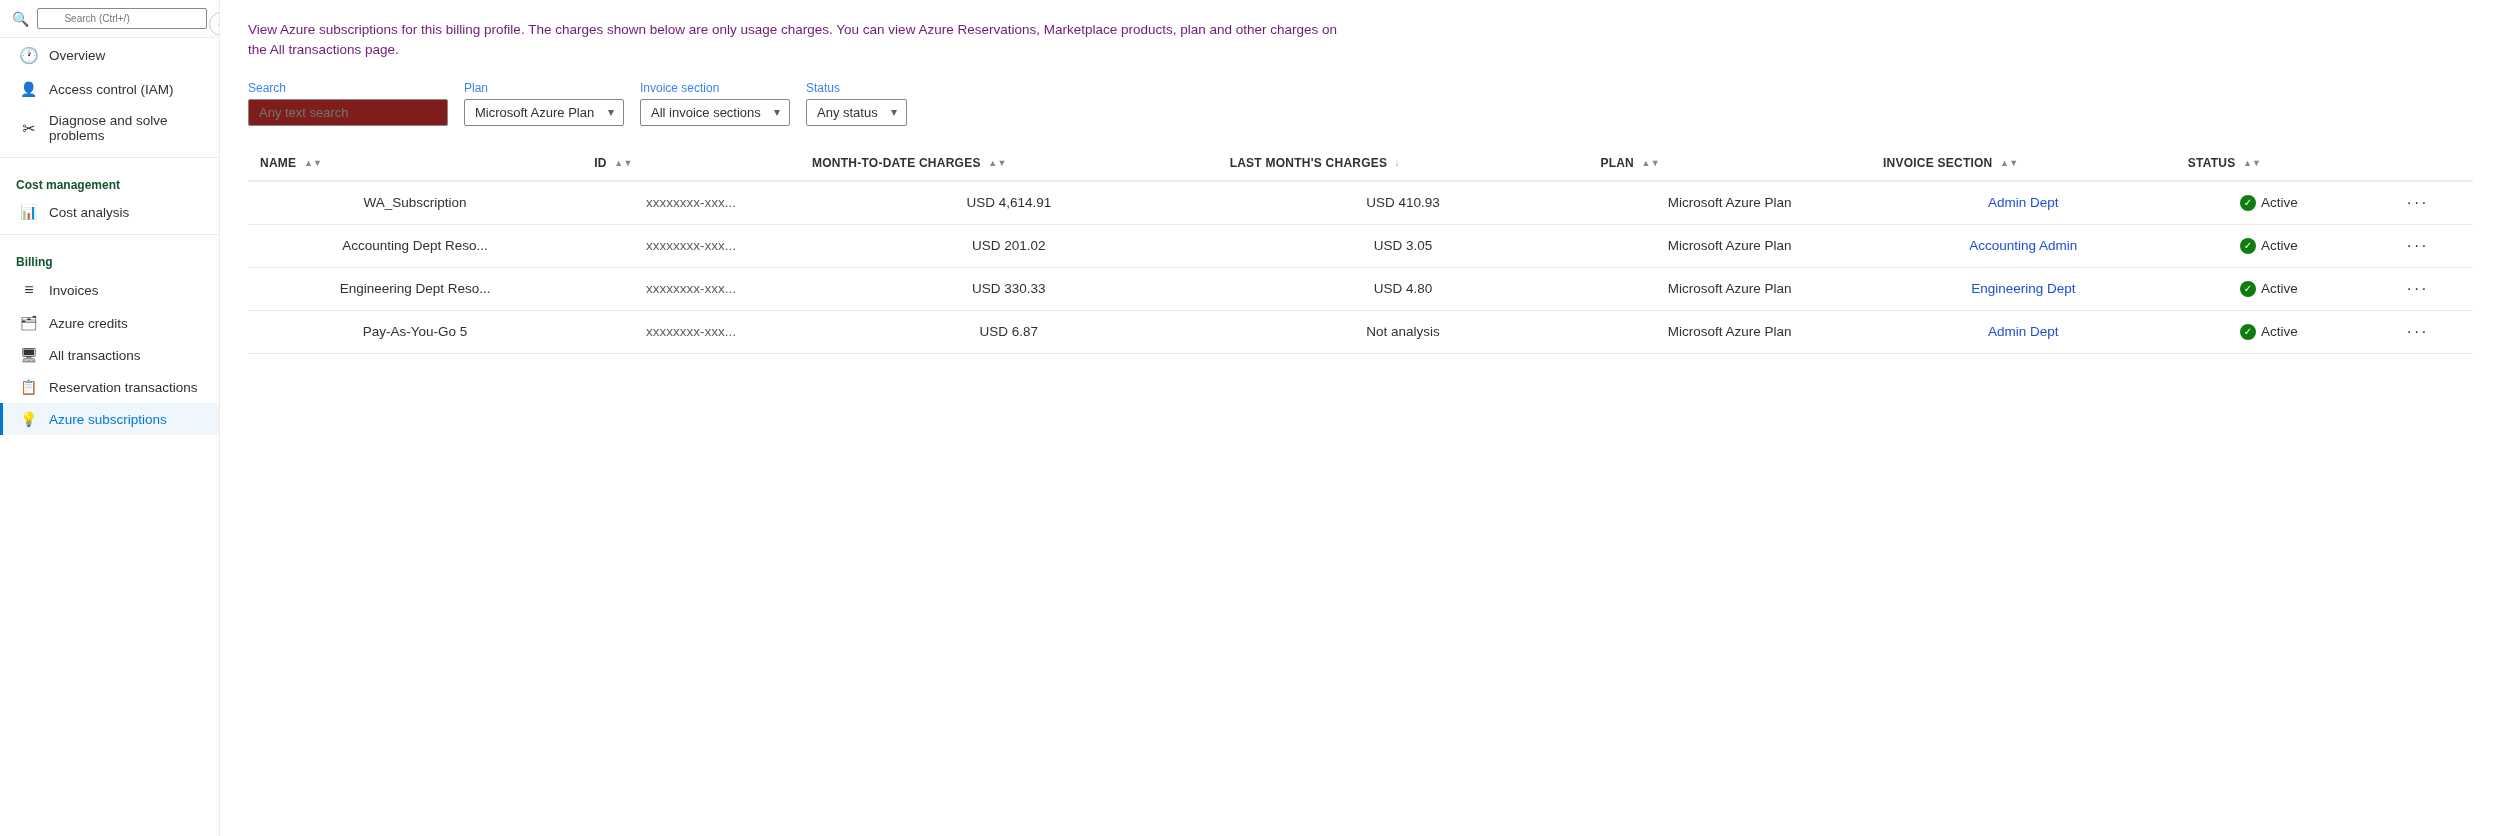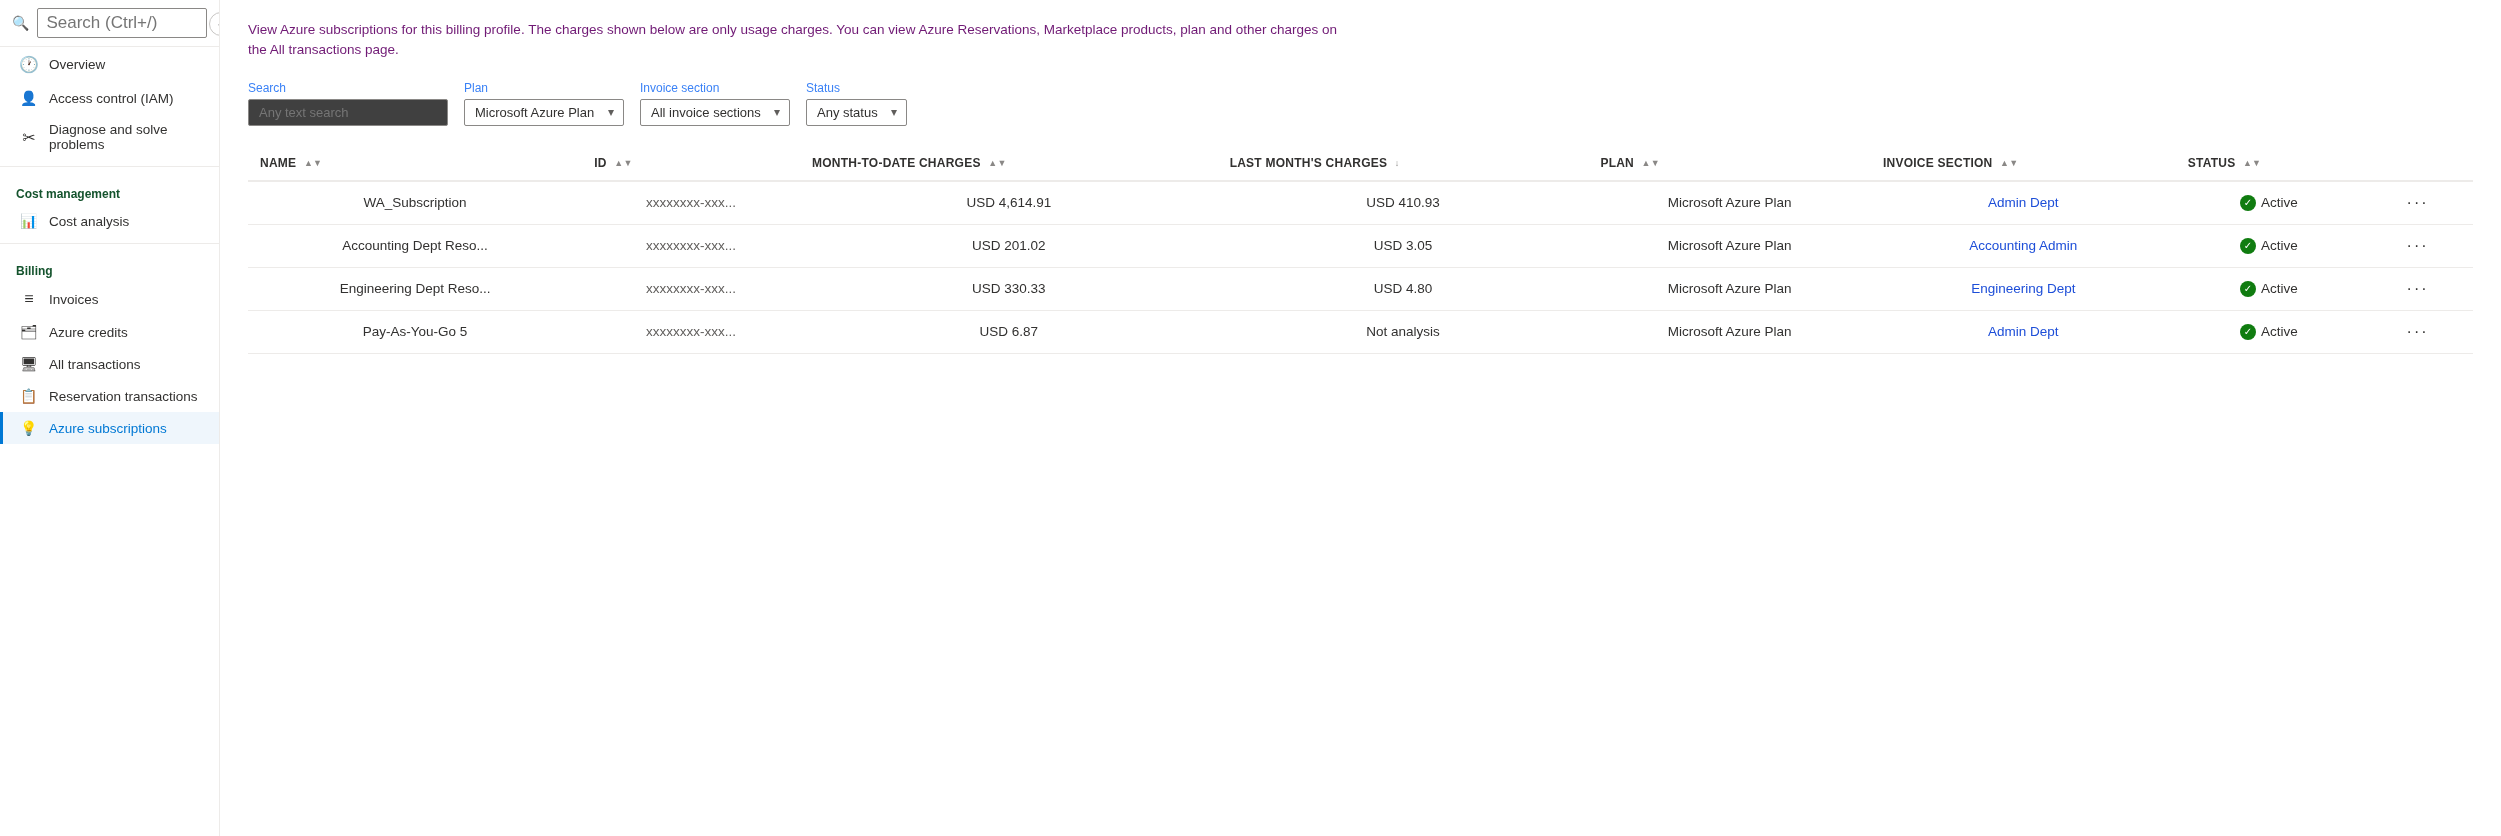--- a/index.html
+++ b/index.html
@@ -19,22 +19,22 @@
     .sidebar-search {
       display: flex;
       align-items: center;
       gap: 8px;
       padding: 8px 12px;
       border-bottom: 1px solid #edebe9;
     }
     .sidebar-search input {
       border: 1px solid #8a8886;
       border-radius: 2px;
-      padding: 4px 8px;
-      font-size: 17px;
+      padding: 4px 26px;
+      font-size: 10px;
       width: 100%;
       color: #605e5c;
       outline: none;
     }
     .collapse-btn {
       position: absolute;
       right: -14px;
       top: 12px;
       background: #fff;
       border: 1px solid #c8c6c4;
@@ -104,21 +104,21 @@
       font-weight: 400;
     }
     .filter-input {
       border: 1px solid #8a8886;
       border-radius: 2px;
       padding: 5px 10px;
       font-size: 13px;
       color: #a19f9d;
       width: 200px;
       outline: none;
-      background: #404040;
+      background: #7f1d1d;
     }
     .filter-select {
       border: 1px solid #8a8886;
       border-radius: 2px;
       padding: 5px 10px;
       font-size: 13px;
       color: #323130;
       background: #fff;
       cursor: pointer;
       outline: none;

